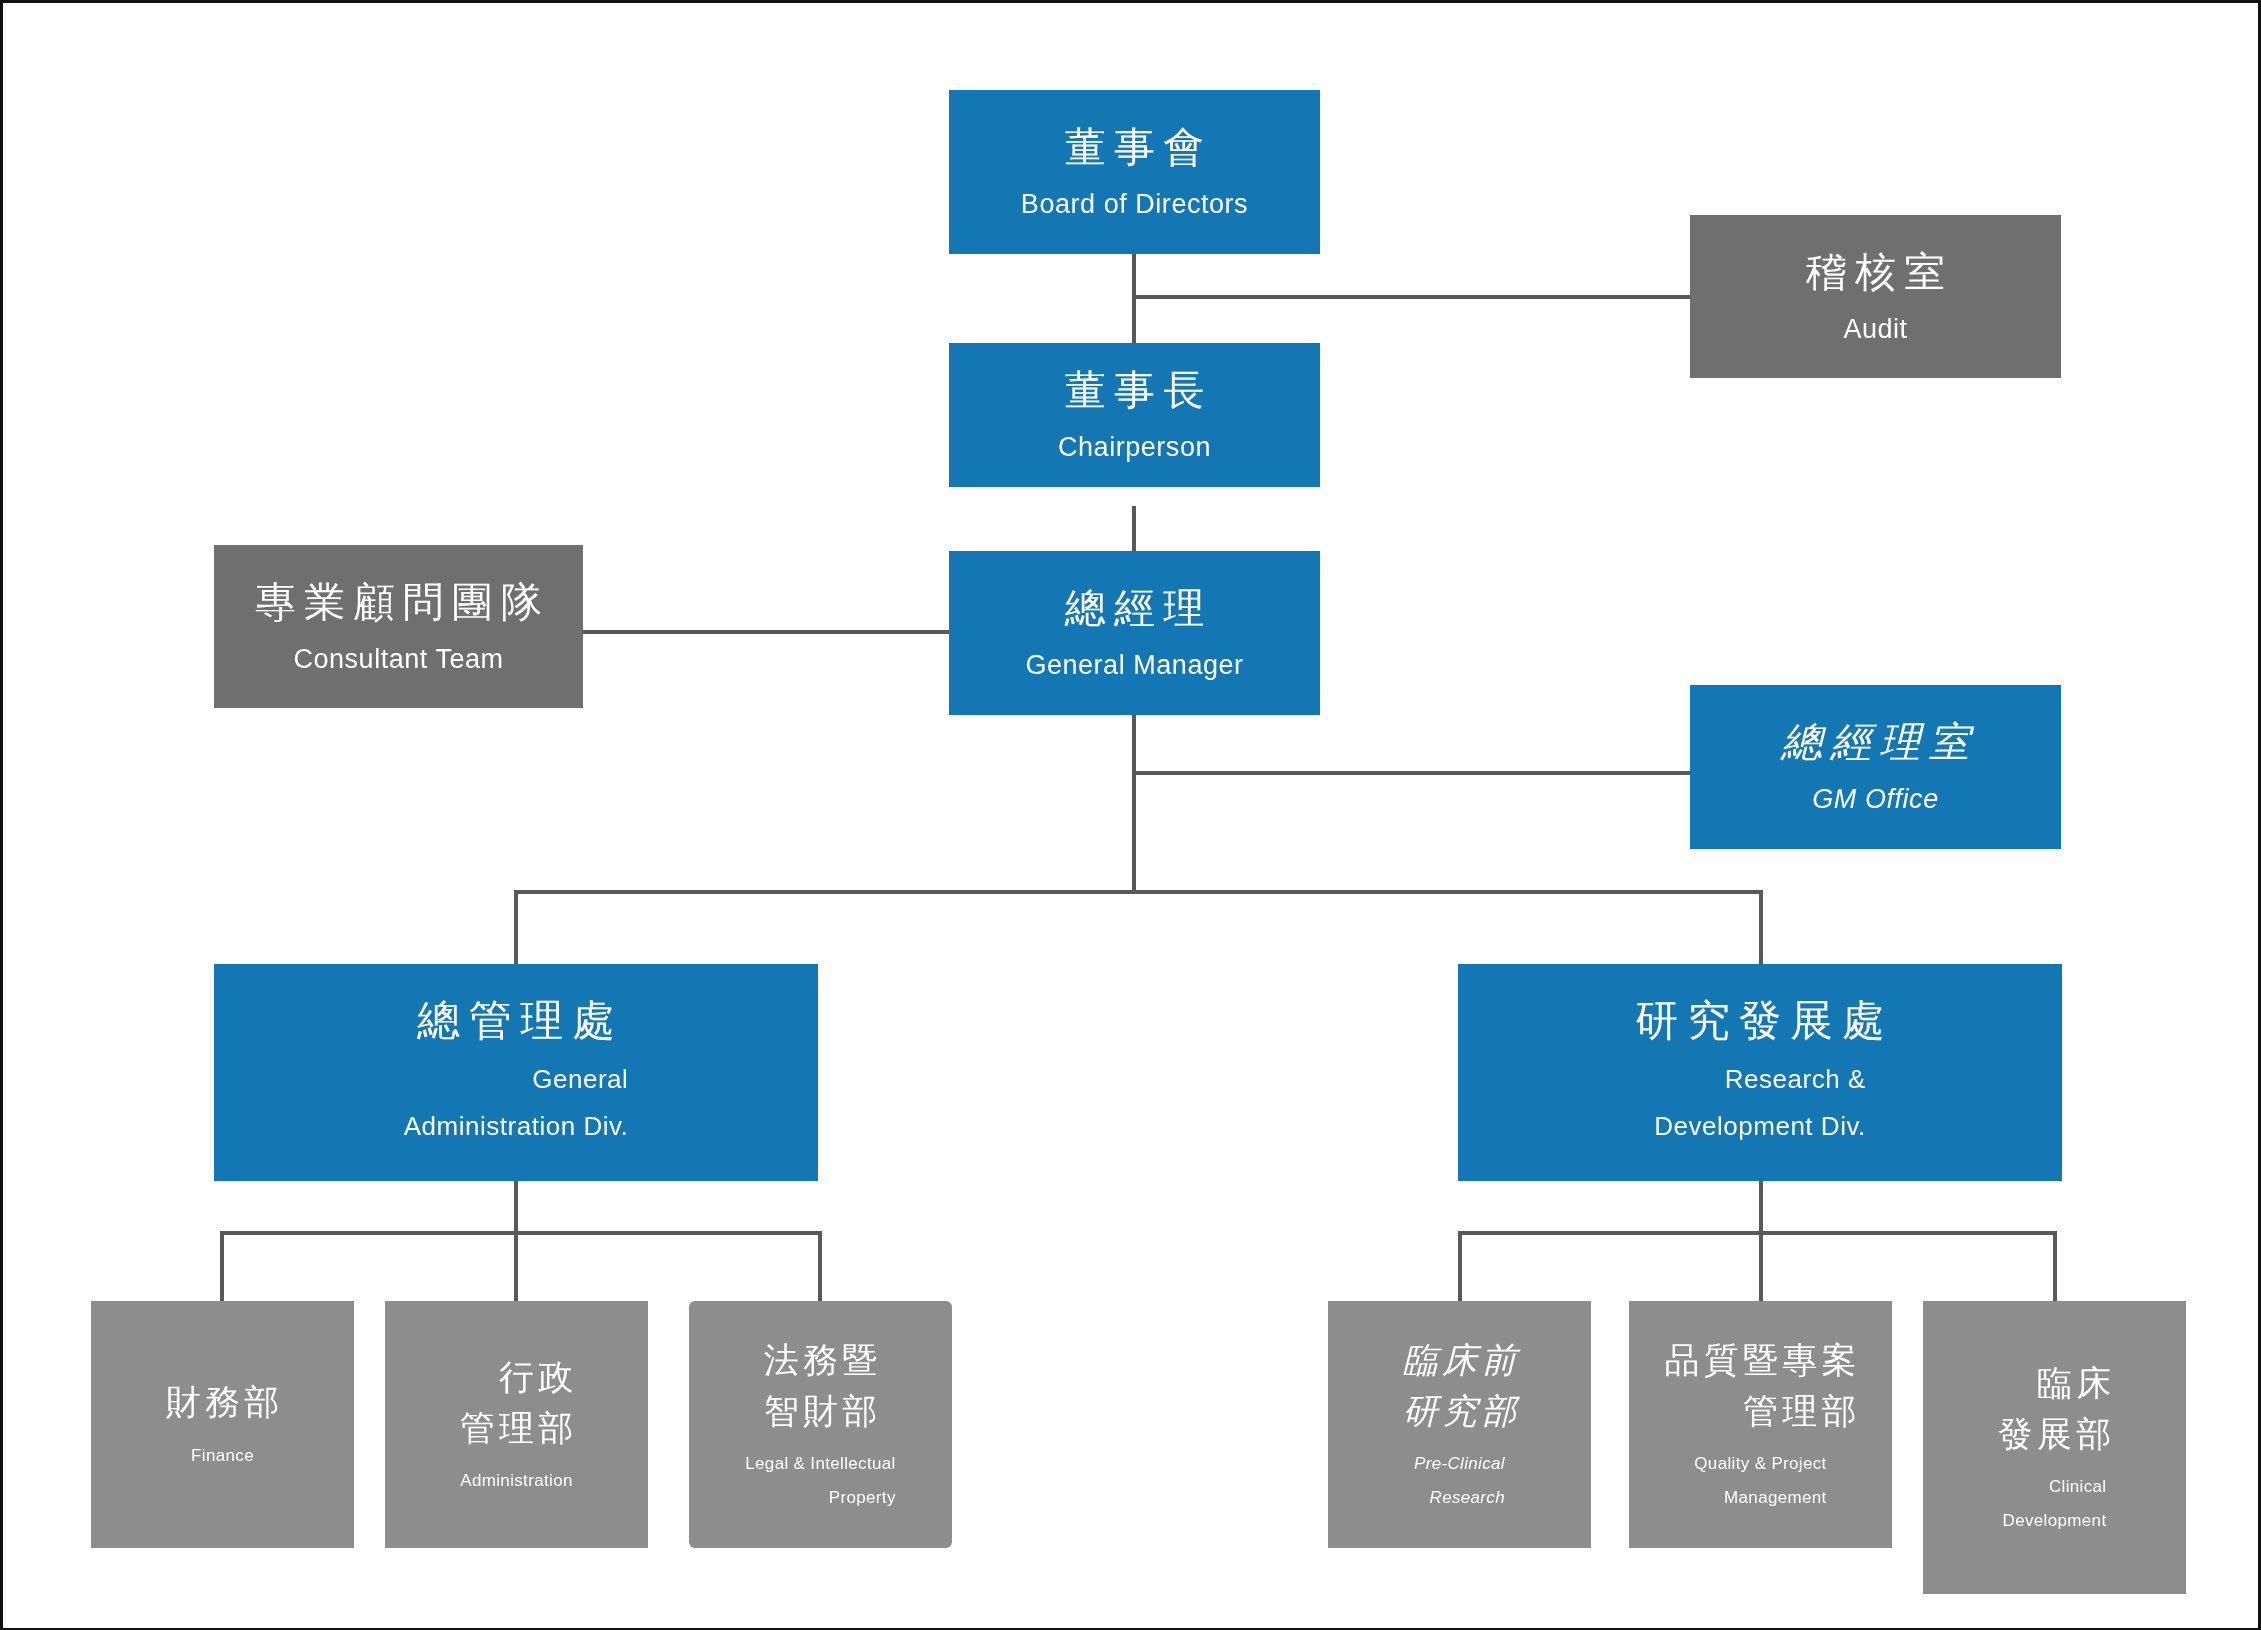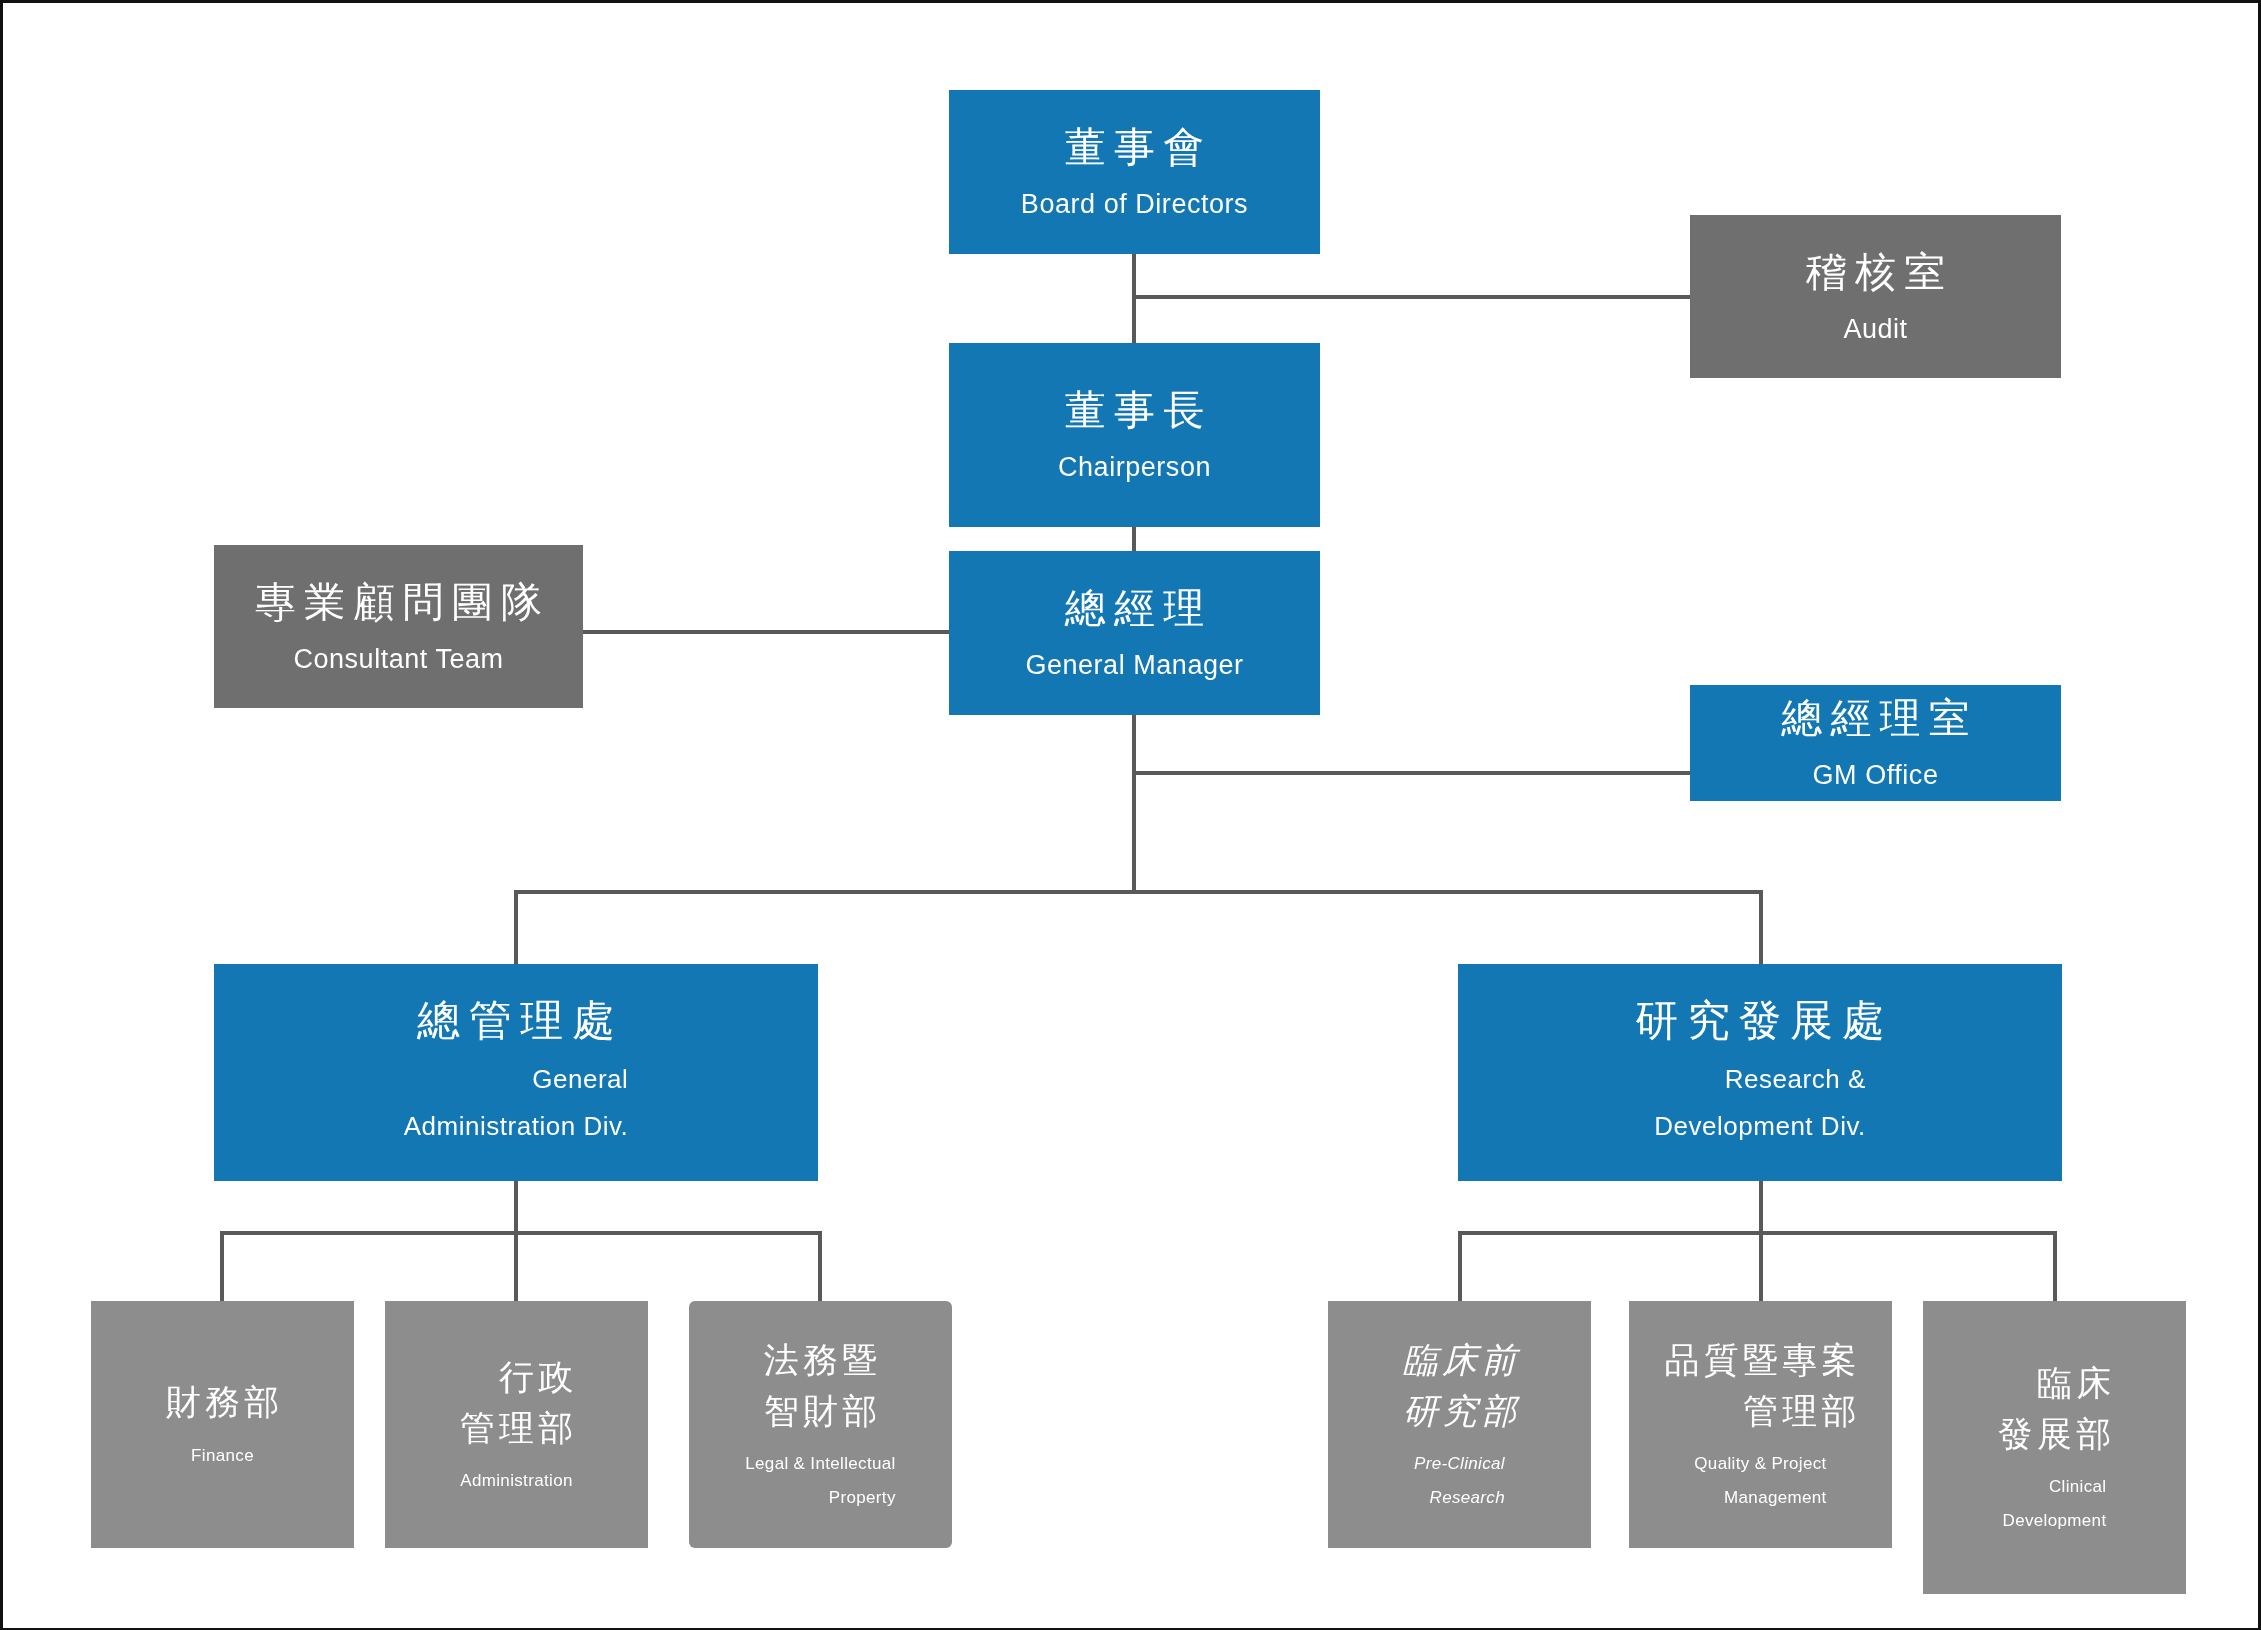--- a/index.html
+++ b/index.html
@@ -85,21 +85,21 @@
 
   <div class="node gray-dark std" style="left:1687px;top:212px;width:371px;height:163px;">
     <div class="zh">
         <div class="line">稽核室</div>
       </div>
     <div class="en">
         <div class="line">Audit</div>
       </div>
   </div>
 
-  <div class="node blue std" style="left:946px;top:340px;width:371px;height:184px;">
+  <div class="node blue std" style="left:946px;top:340px;width:371px;height:144px;">
     <div class="zh">
         <div class="line">董事長</div>
       </div>
     <div class="en">
         <div class="line">Chairperson</div>
       </div>
   </div>
 
   <div class="node gray-dark std" style="left:211px;top:542px;width:369px;height:163px;">
     <div class="zh">
@@ -112,21 +112,21 @@
 
   <div class="node blue std" style="left:946px;top:548px;width:371px;height:164px;">
     <div class="zh">
         <div class="line">總經理</div>
       </div>
     <div class="en">
         <div class="line">General Manager</div>
       </div>
   </div>
 
-  <div class="node blue std" style="left:1687px;top:682px;width:371px;height:116px;">
+  <div class="node blue std" style="left:1687px;top:682px;width:371px;height:164px;font-style:italic;">
     <div class="zh">
         <div class="line">總經理室</div>
       </div>
     <div class="en">
         <div class="line">GM Office</div>
       </div>
   </div>
 
   <div class="node blue divbox" style="left:211px;top:961px;width:604px;height:217px;">
     <div class="zh">

